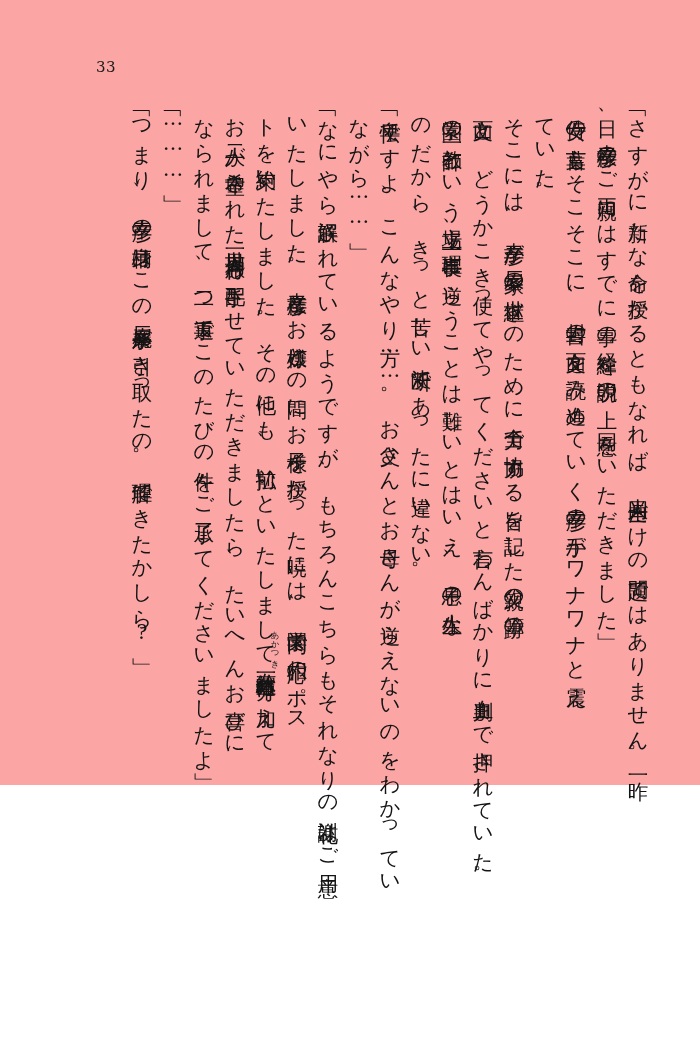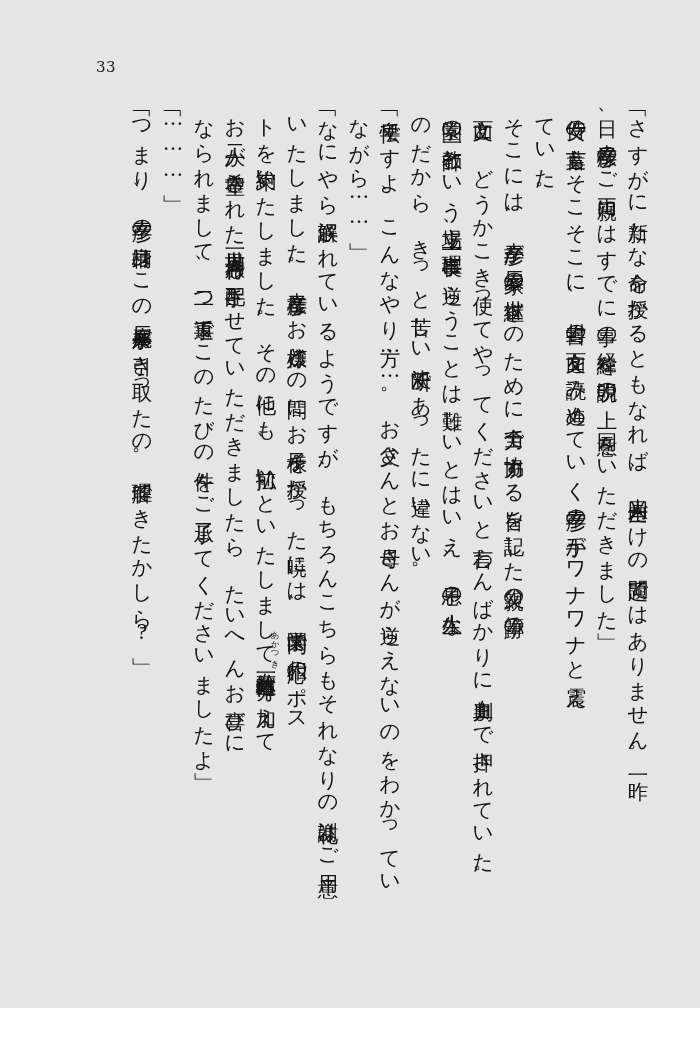--- a/index.html
+++ b/index.html
@@ -10,22 +10,22 @@
   body {
     width: 700px;
     height: 1050px;
     overflow: hidden;
     font-family: "DejaVu Serif", "Liberation Serif", serif;
     color: #111111;
   }
   .page {
     position: relative;
     width: 700px;
-    height: 1008px;
-    background: #e5e5e5;
+    height: 785px;
+    background: #fca5a5;
     box-sizing: border-box;
   }
   .page-number {
     position: absolute;
     top: 58px;
     left: 96px;
     font-size: 15px;
     letter-spacing: 0.5px;
     color: #1a1a1a;
     font-family: "DejaVu Serif", "Liberation Serif", serif;

